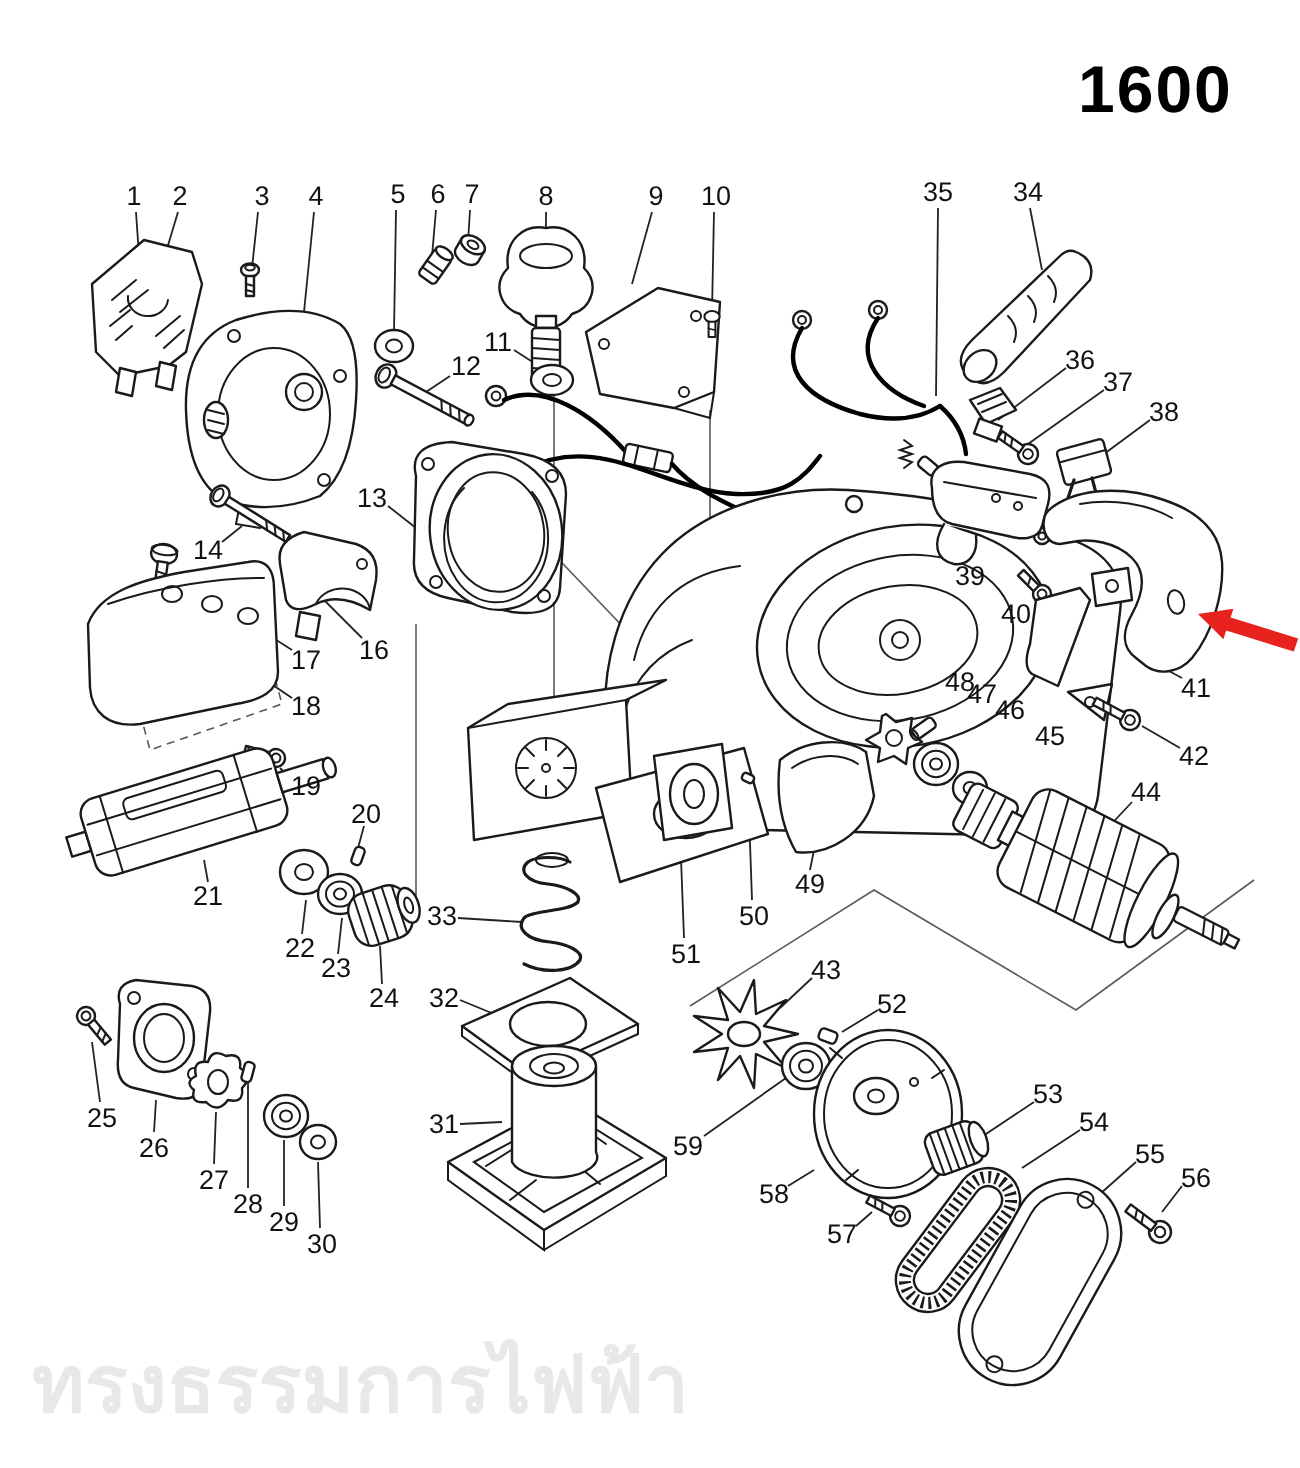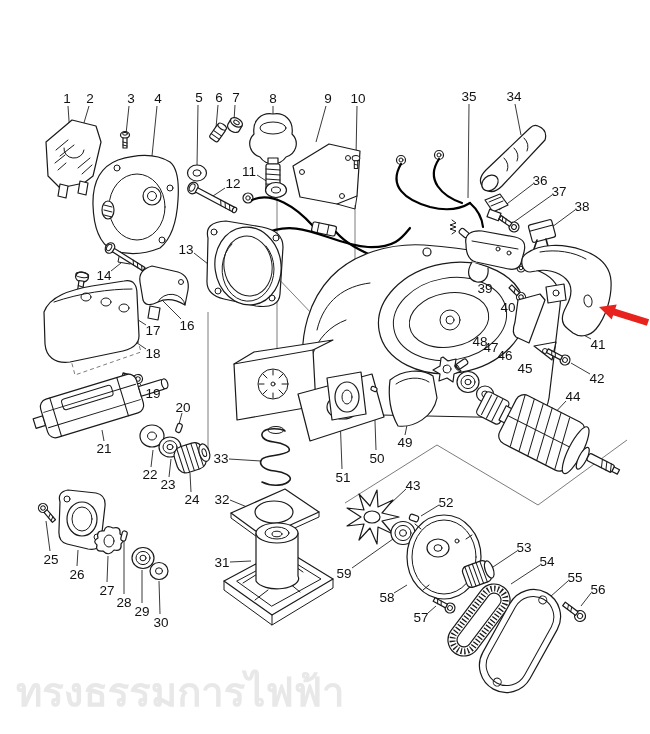--- a/index.html
+++ b/index.html
@@ -601,15 +601,16 @@
         <text x="524" y="551.5" class="lbl">53</text>
         <text x="547" y="565.5" class="lbl">54</text>
         <text x="575" y="581.5" class="lbl">55</text>
         <text x="598" y="593.5" class="lbl">56</text>
         <text x="421" y="621.5" class="lbl">57</text>
         <text x="387" y="601.5" class="lbl">58</text>
         <text x="344" y="577.5" class="lbl">59</text>
       </g>
 </svg>
 
+<div class="title">1600</div>
 <div class="watermark">ทรงธรรมการไฟฟ้า</div>
 
 </div>
 
 </body></html>

